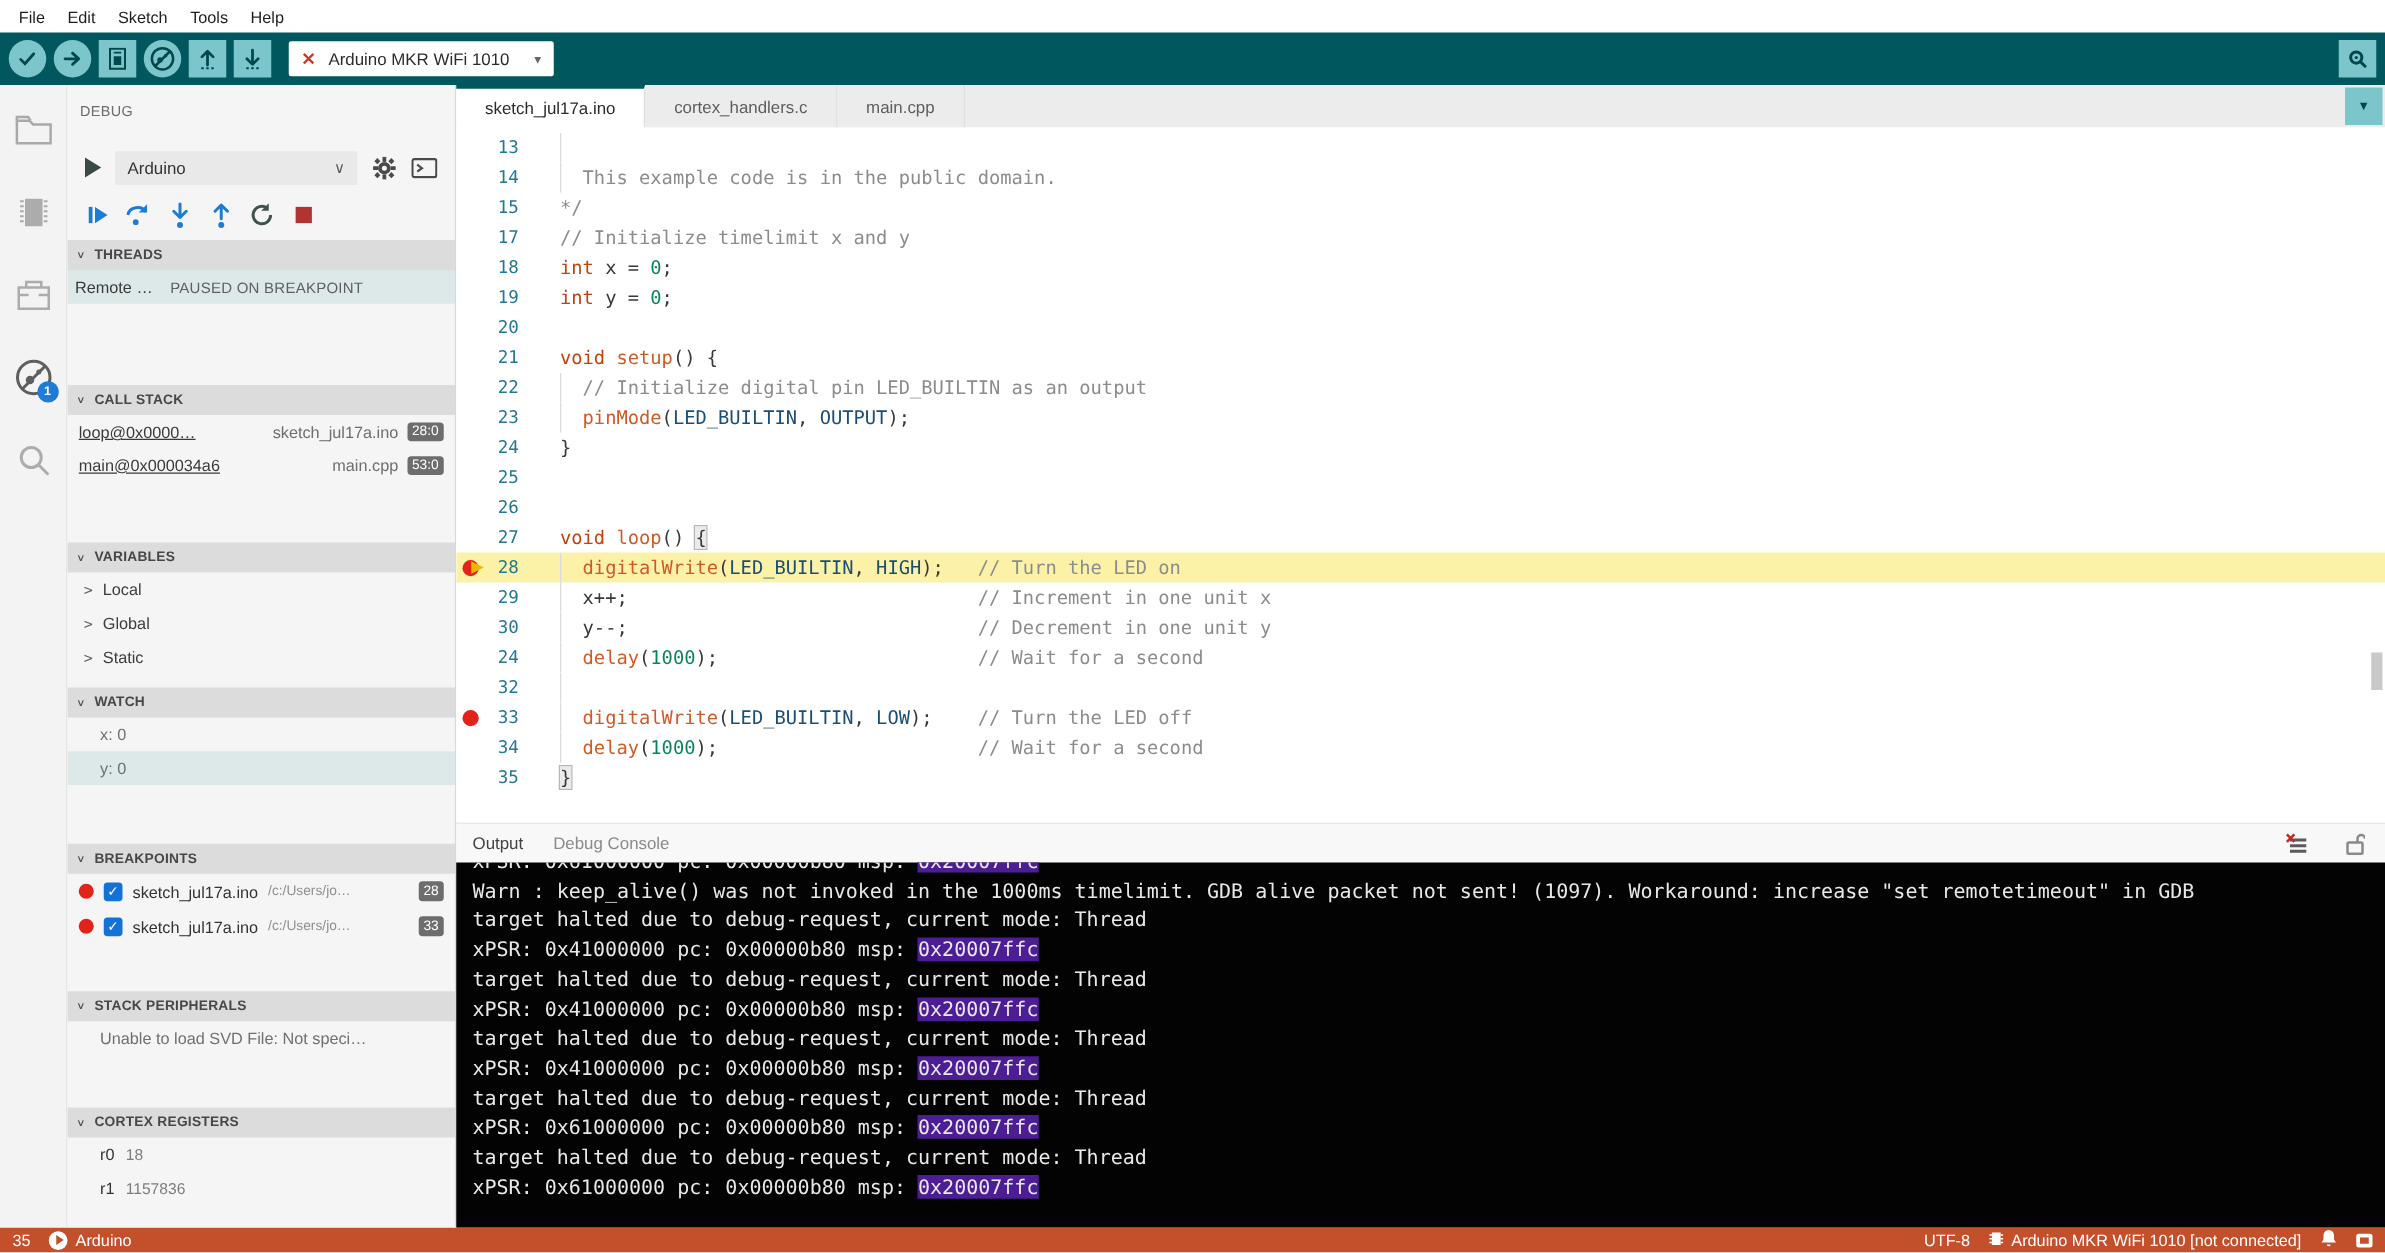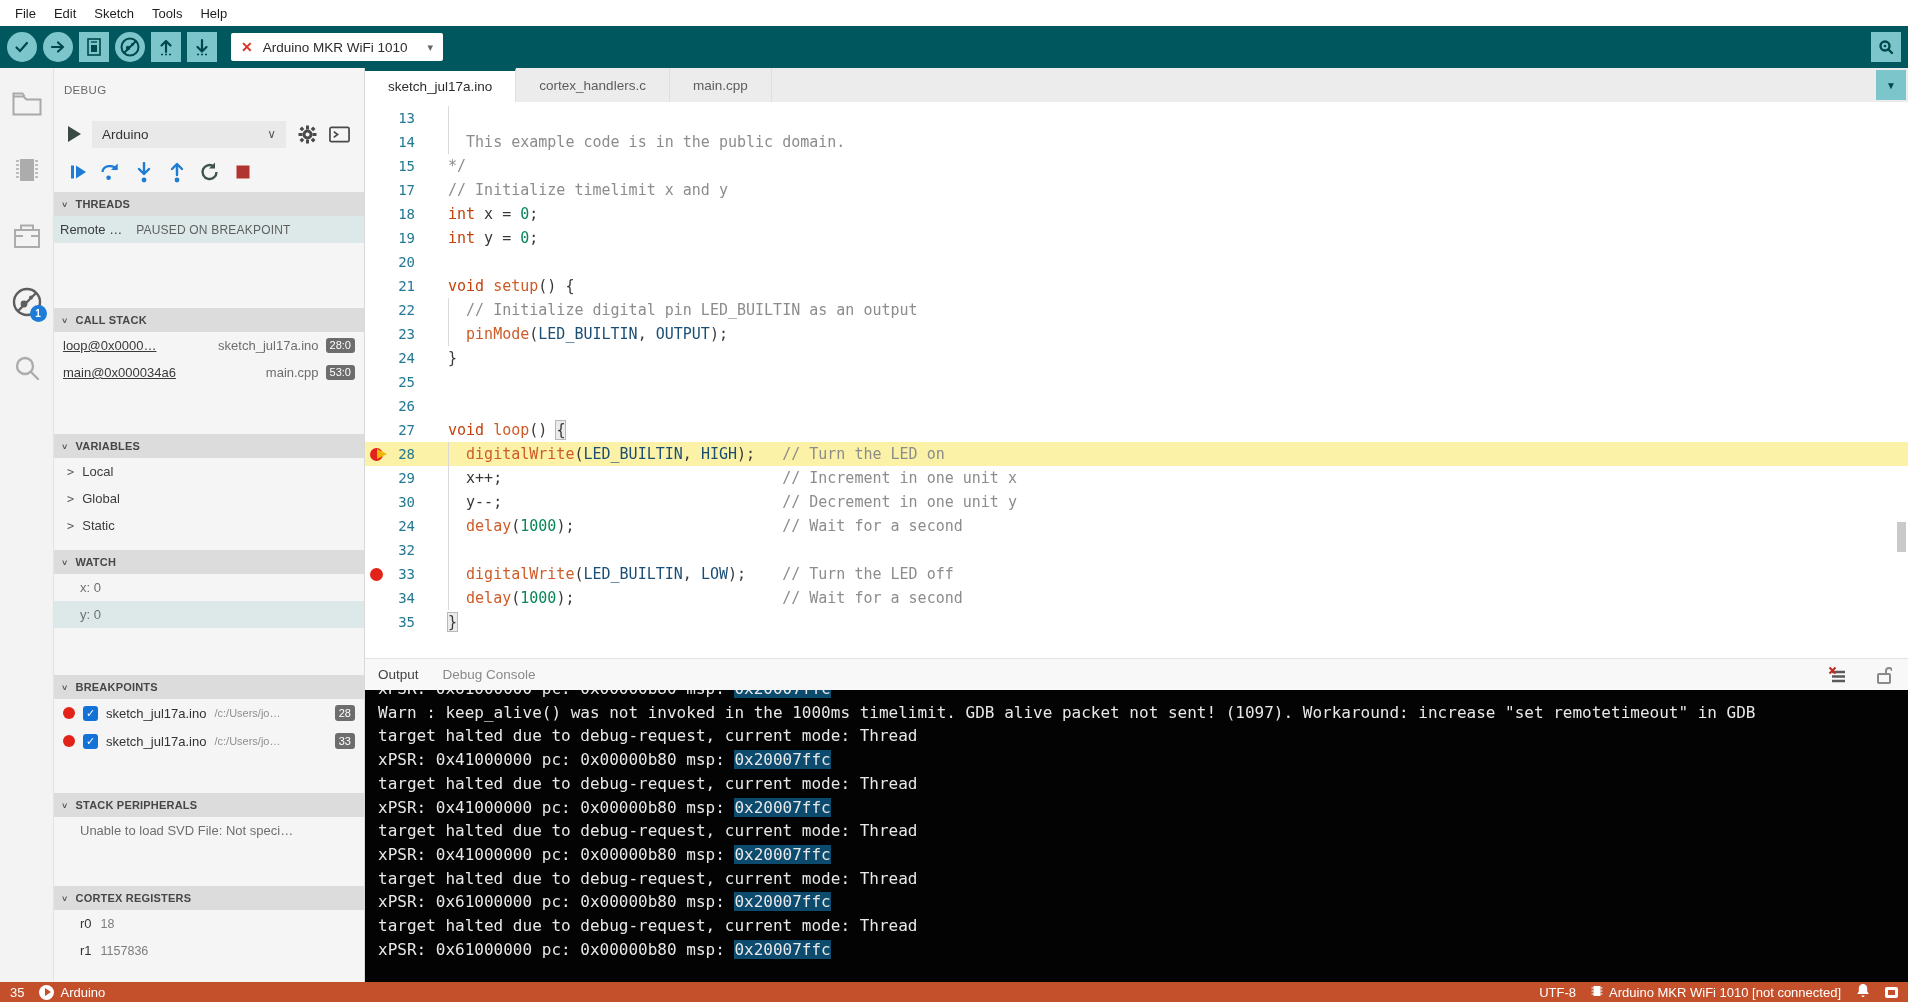--- a/index.html
+++ b/index.html
@@ -85,21 +85,21 @@
   .vscroll-thumb { position:absolute; right:2px; top:420px; width:9px; height:30px; background:#C9C9C9; }
   
   .outbar { height:32px; background:#F8F8F8; border-top:1px solid #E3E3E3; display:flex; align-items:center; padding:0 13px; gap:24px; flex:none; }
   .out-tab { font-size:13.5px; }
   .out-tab.active { color:#424242; }
   .out-tab.dim { color:#8a8a8a; }
   .outbar-flex { flex:1; }
   .out-ic { width:22px; height:22px; display:flex; align-items:center; justify-content:center; }
   .console { height:292px; background:#030303; overflow:hidden; padding-left:13px; font-family:"DejaVu Sans Mono",monospace; font-size:16px; line-height:23.7px; color:#E8E8E8; white-space:pre; flex:none; }
   .con-line.cut { margin-top:-13px; }
-  .con-hl { background:#0c4a6e; }
+  .con-hl { background:#4c1d95; }
   
   .statusbar { height:20px; background:#C3502B; display:flex; align-items:center; color:#fff; font-size:13px; padding:0 10px; gap:16px; }
   .st-left, .st-right { display:flex; align-items:center; gap:15px; }
   .st-flex { flex:1; }
   .st-item { display:flex; align-items:center; gap:6px; white-space:nowrap; }
   .play-circ { width:15px; height:15px; border-radius:50%; background:#fff; display:flex; align-items:center; justify-content:center; }
   .play-circ i { display:block; width:0; height:0; border-left:6px solid #C3502B; border-top:4px solid transparent; border-bottom:4px solid transparent; margin-left:2px; }
   .st-square { width:13px; height:11px; border:3px solid #fff; border-radius:2px; }
 </style>
 </head>

